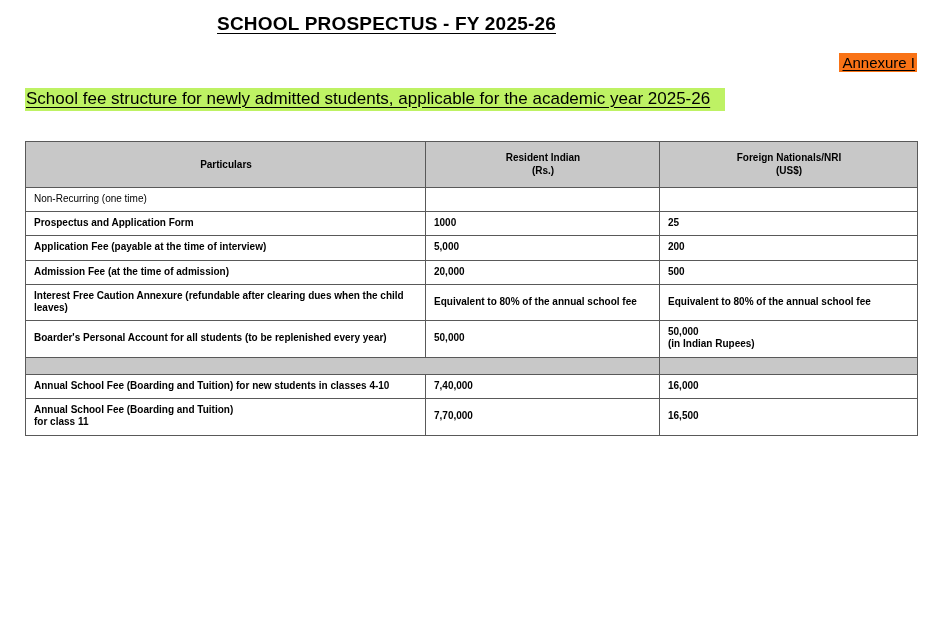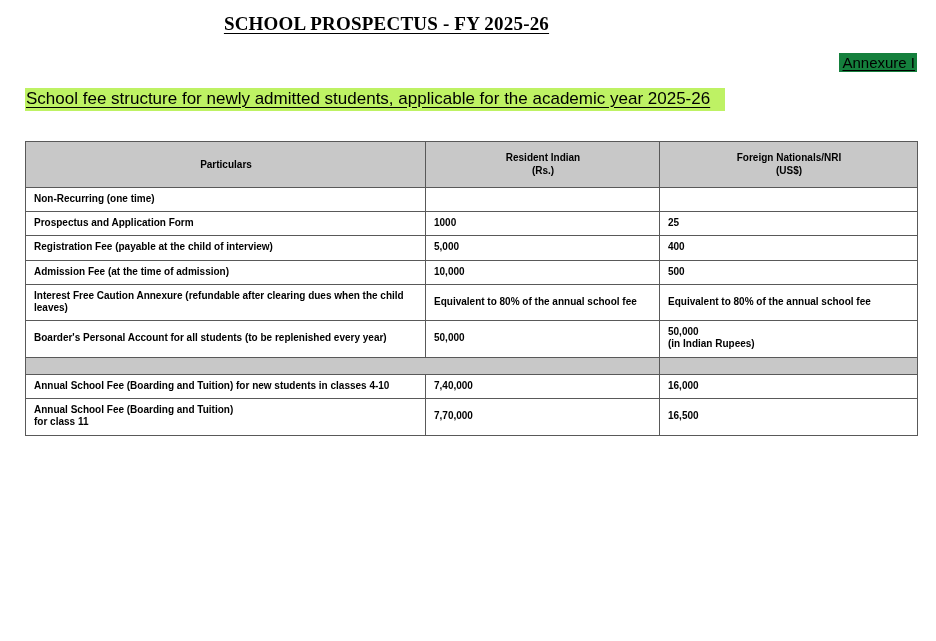--- a/index.html
+++ b/index.html
@@ -21,33 +21,32 @@
     position: absolute;
     left: 0;
     top: 13px;
     width: 773px;
     text-align: center;
     font-size: 19px;
     font-weight: bold;
     letter-spacing: 0.2px;
     text-decoration: underline;
     text-underline-offset: 3px;
-    font-family: Liberation Serif, serif;
   }
 
   .annexure-wrap {
     position: absolute;
     right: 19px;
     top: 53px;
     text-align: right;
   }
   .annexure {
     display: inline-block;
     font-size: 15px;
-    background: #15803d;
+    background: #f97316;
     text-decoration: underline;
     text-underline-offset: 2px;
     padding: 1px 2px 1px 3px;
   }
 
   .subtitle-wrap {
     position: absolute;
     left: 25px;
     top: 88px;
     width: 892px;
@@ -89,21 +88,21 @@
   .fee-table thead td {
     background: #c8c8c8;
     font-weight: bold;
     text-align: center;
     padding-top: 9px;
     padding-bottom: 10px;
     line-height: 1.3;
   }
 
   .row-section td {
-    font-weight: bold;
+    font-weight: normal;
   }
   .row-section-blank td {
     height: 16px;
     padding: 0;
   }
   .spacer-cell {
     background: #c8c8c8;
   }
 
   .cell-nowrap-overflow {
@@ -158,28 +157,28 @@
       <td></td>
     </tr>
 
     <tr>
       <td>Prospectus and Application Form</td>
       <td>1000</td>
       <td>25</td>
     </tr>
 
     <tr>
-      <td>Registration Fee (payable at the child of interview)</td>
+      <td>Application Fee (payable at the time of interview)</td>
       <td>5,000</td>
-      <td>400</td>
+      <td>200</td>
     </tr>
 
     <tr>
       <td>Admission Fee (at the time of admission)</td>
-      <td>10,000</td>
+      <td>20,000</td>
       <td>500</td>
     </tr>
 
     <tr>
       <td class="cell-mid">Interest Free Caution Annexure (refundable after clearing dues when the child leaves)</td>
       <td class="cell-mid">Equivalent to 80% of the annual school fee</td>
       <td class="cell-mid cell-nowrap-overflow"><span>Equivalent to 80% of the annual school fee</span></td>
     </tr>
 
     <tr>

